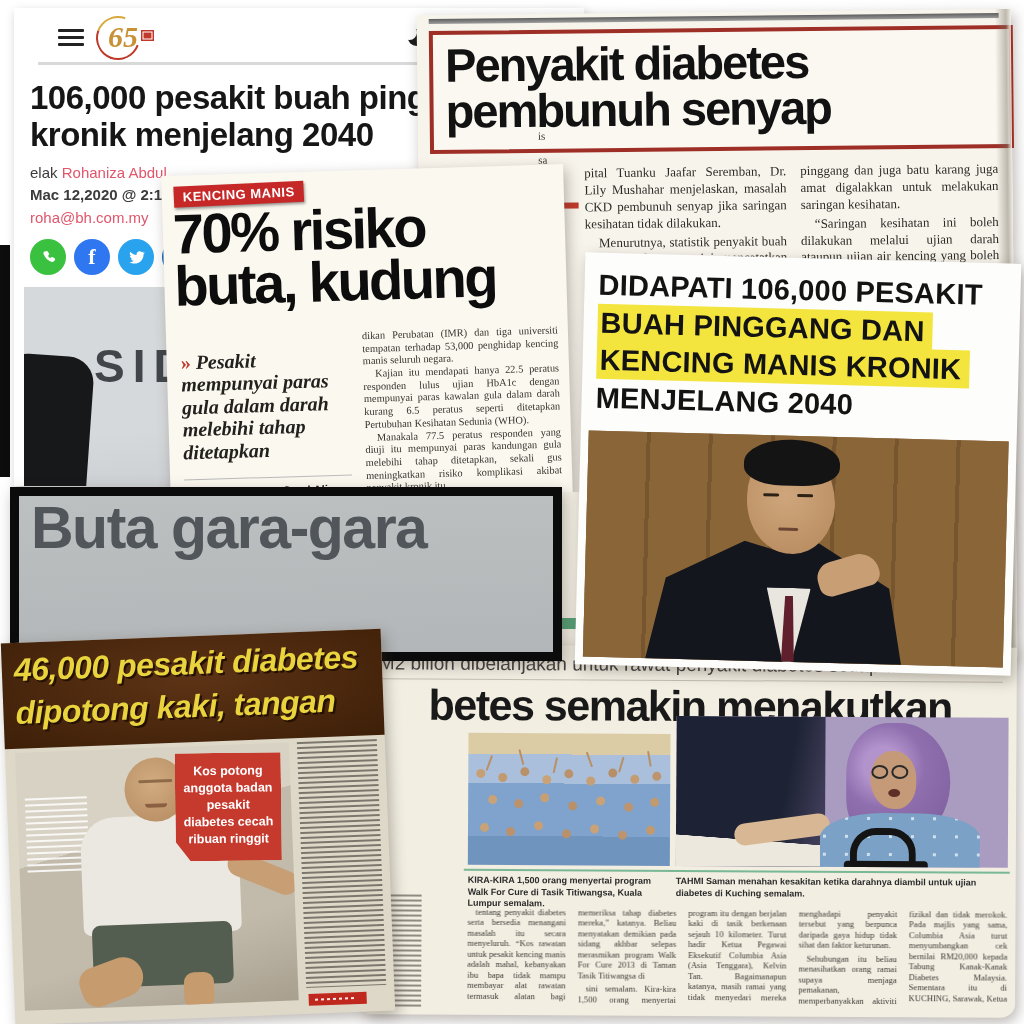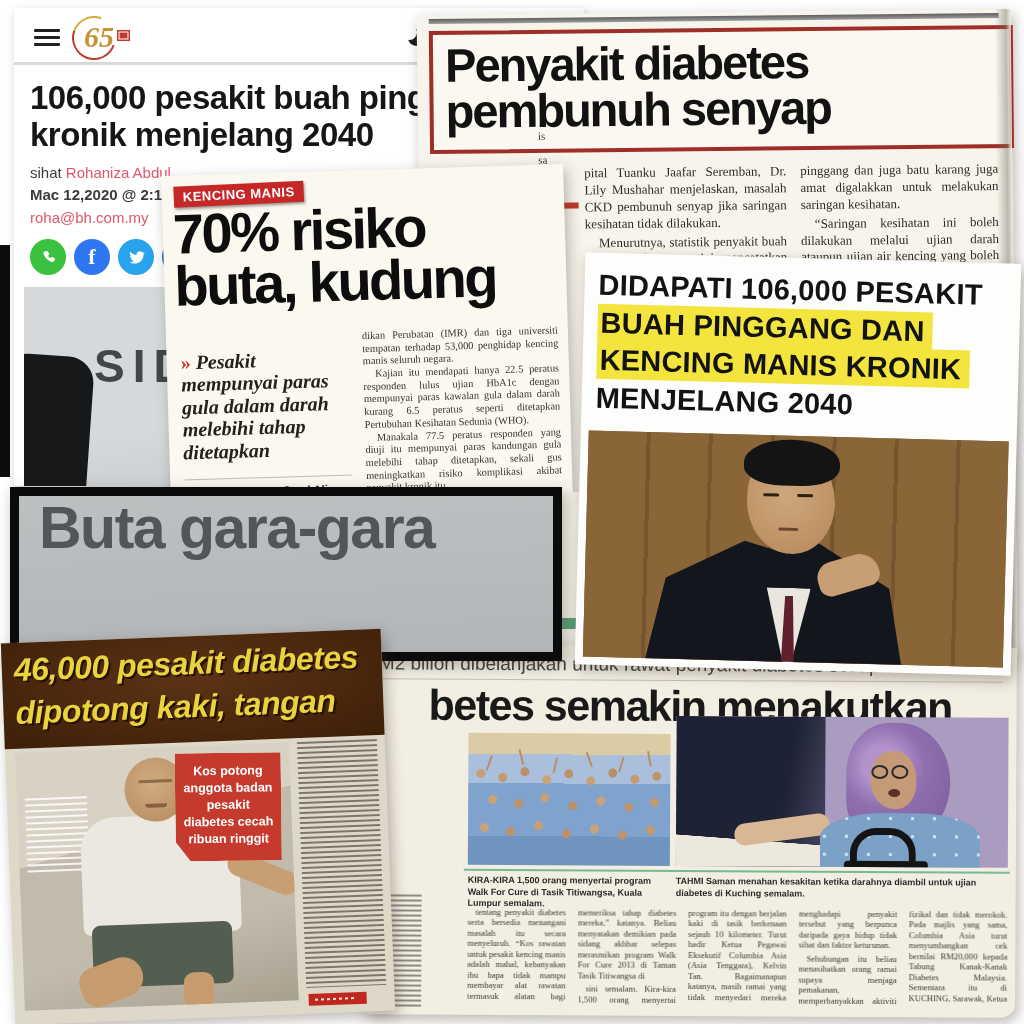--- a/index.html
+++ b/index.html
@@ -3,21 +3,21 @@
 <meta charset="utf-8">
 <style>
   html,body{margin:0;padding:0;background:#fff;}
   #stage{position:relative;width:1024px;height:1024px;background:#fff;overflow:hidden;
          font-family:"Liberation Sans",sans-serif;}
   .piece{position:absolute;box-shadow:3px 5px 14px rgba(60,50,40,.35);}
   .serif{font-family:"Liberation Serif",serif;}
   .just{text-align:justify;}
   
   #bh{left:14px;top:8px;width:570px;height:478px;background:#fff;box-shadow:2px 4px 10px rgba(0,0,0,.22);z-index:1;overflow:hidden;}
-  .bh-topbar{display:flex;align-items:center;gap:14px;padding:12px 16px 8px 20px;border-bottom:3px solid #d9d9d9;}
+  .bh-topbar{display:flex;align-items:center;gap:14px;padding:12px 16px 8px 20px;border-bottom:3px solid #d9d9d9;margin-left:24px;}
   .burger{width:26px;display:flex;flex-direction:column;gap:4px;cursor:pointer;}
   .burger i{display:block;height:3px;background:#222;border-radius:1px;}
   .logo65{position:relative;font:italic 800 30px "Liberation Serif",serif;color:#c89135;padding:0 10px;}
   .logo65::before{content:"";position:absolute;left:-2px;top:-4px;width:40px;height:40px;border:2.5px solid #c0392b;
        border-radius:50%;border-right-color:transparent;border-top-color:#d8aa3c;transform:rotate(-25deg);}
   .bh-sq{position:absolute;right:-6px;top:10px;width:13px;height:11px;background:#c0392b;
        box-shadow:inset 0 0 0 1.5px #c0392b, inset 0 0 0 2.5px #fff;}
   .bh-right{margin-left:auto;display:flex;align-items:center;gap:16px;}
   .moon{width:17px;height:17px;border-radius:50%;background:#1b1b1b;position:relative;}
   .moon::after{content:"";position:absolute;left:-6px;top:-4px;width:15px;height:15px;border-radius:50%;background:#fff;}
@@ -94,21 +94,21 @@
   .nh-head{position:absolute;left:160px;top:12px;width:88px;height:106px;background:radial-gradient(circle at 45% 45%,#cfa67c,#b5885c);
       border-radius:46% 54% 48% 52%;}
   .nh-hair{position:absolute;left:156px;top:4px;width:96px;height:46px;background:#141414;border-radius:50% 50% 40% 40%;}
   .nh-eye1,.nh-eye2{position:absolute;width:16px;height:3px;background:#2c2116;border-radius:2px;}
   .nh-eye1{left:176px;top:58px;} .nh-eye2{left:210px;top:58px;}
   .nh-mouth{position:absolute;left:192px;top:92px;width:20px;height:3px;background:#6b4534;border-radius:2px;}
   .nh-hand{position:absolute;left:232px;top:120px;width:62px;height:34px;background:#c89e74;border-radius:16px 20px 12px 12px;transform:rotate(-18deg);}
   
   #buta{left:10px;top:487px;width:534px;height:156px;background:linear-gradient(178deg,#bcc0c1,#b2b6b8);
        border:9px solid #0b0b0b;z-index:5;overflow:hidden;}
-  .buta-h{padding:4px 20px;font-size:59px;font-weight:800;color:#51565b;letter-spacing:-1.5px;line-height:.95;}
+  .buta-h{padding:4px 12px;font-size:59px;font-weight:800;color:#51565b;letter-spacing:-1.5px;line-height:.95;}
   
   #menak{left:364px;top:646px;width:652px;height:370px;background:#f2eee2;transform:rotate(.3deg);z-index:4;border-radius:0 0 14px 4px;}
   .kicker{position:absolute;left:14px;top:8px;right:14px;font-size:19px;color:#414141;border-bottom:1px solid #c3beb0;padding-bottom:4px;}
   .menak-h{position:absolute;left:64px;top:36px;font-size:43px;font-weight:800;color:#191919;letter-spacing:-1.5px;}
   .photo-crowd{position:absolute;left:104px;top:88px;width:202px;height:132px;overflow:hidden;
       background:linear-gradient(#dccca6 0 16%,#a9bfdb 16% 38%,#7fa3cc 38% 78%,#6f94bd 78%);}
   .heads{position:absolute;left:8px;top:36px;width:9px;height:9px;border-radius:50%;background:#c79f74;
       box-shadow:22px 4px 0 #c29a70,44px -2px 0 #b8906a,66px 6px 0 #caa277,88px 0 0 #bb926c,110px 7px 0 #c79f74,
       132px -1px 0 #b68e68,154px 5px 0 #c49c72,176px 2px 0 #bd946d,12px 26px 0 #caa277,38px 30px 0 #bb926c,
       64px 24px 0 #c79f74,92px 32px 0 #b8906a,120px 27px 0 #caa277,148px 33px 0 #bd946d,174px 28px 0 #c29a70,
@@ -193,21 +193,21 @@
             <path d="M15 1 A7 7 0 0 1 15 11" stroke="#fff" stroke-width="1.6" fill="none"></path>
           </svg>
           <span>LIVE</span>
         </span>
         <span class="avatar"></span>
       </span>
     </div>
     <div class="bh-headline">106,000 pesakit buah pinggang kronik menjelang 2040</div>
     <div class="bh-meta">
       <div>
-        <span>sihat</span>
+        <span>elak</span>
         <span class="bh-link">Rohaniza Abdul</span>
       </div>
       <div style="font-weight:700;">Mac 12,2020 @ 2:15pm</div>
       <div class="bh-link">roha@bh.com.my</div>
     </div>
     <div class="socials">
       <span class="soc wa">
         <svg width="16" height="16" viewBox="0 0 12 12">
           <path d="M4.2 1.8c.5-.5 1.2-.4 1.6.1l.9 1.2c.3.5.2 1.1-.2 1.5l-.5.5c.3.8.9 1.4 1.7 1.7l.5-.5c.4-.4 1-.5 1.5-.2l1.2.9c.5.4.6 1.1.1 1.6l-.6.6c-.5.5-1.2.7-1.9.4C7.2 9.1 5.9 8.3 4.9 7.3S3.2 5.1 2.7 3.8c-.3-.7-.1-1.4.4-1.9z" fill="#fff"></path>
         </svg>

